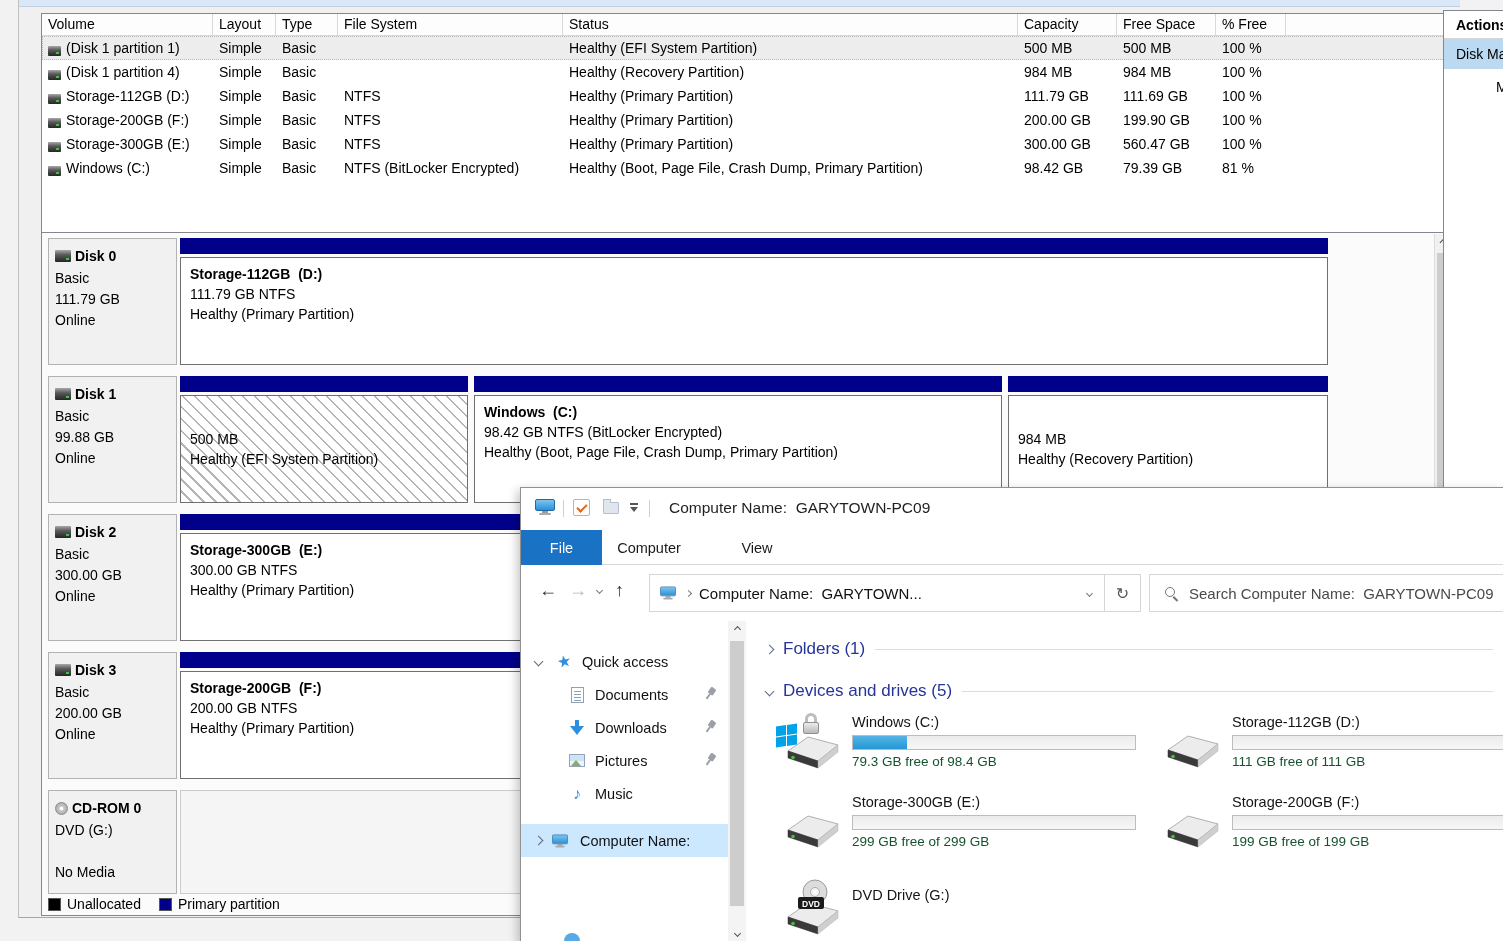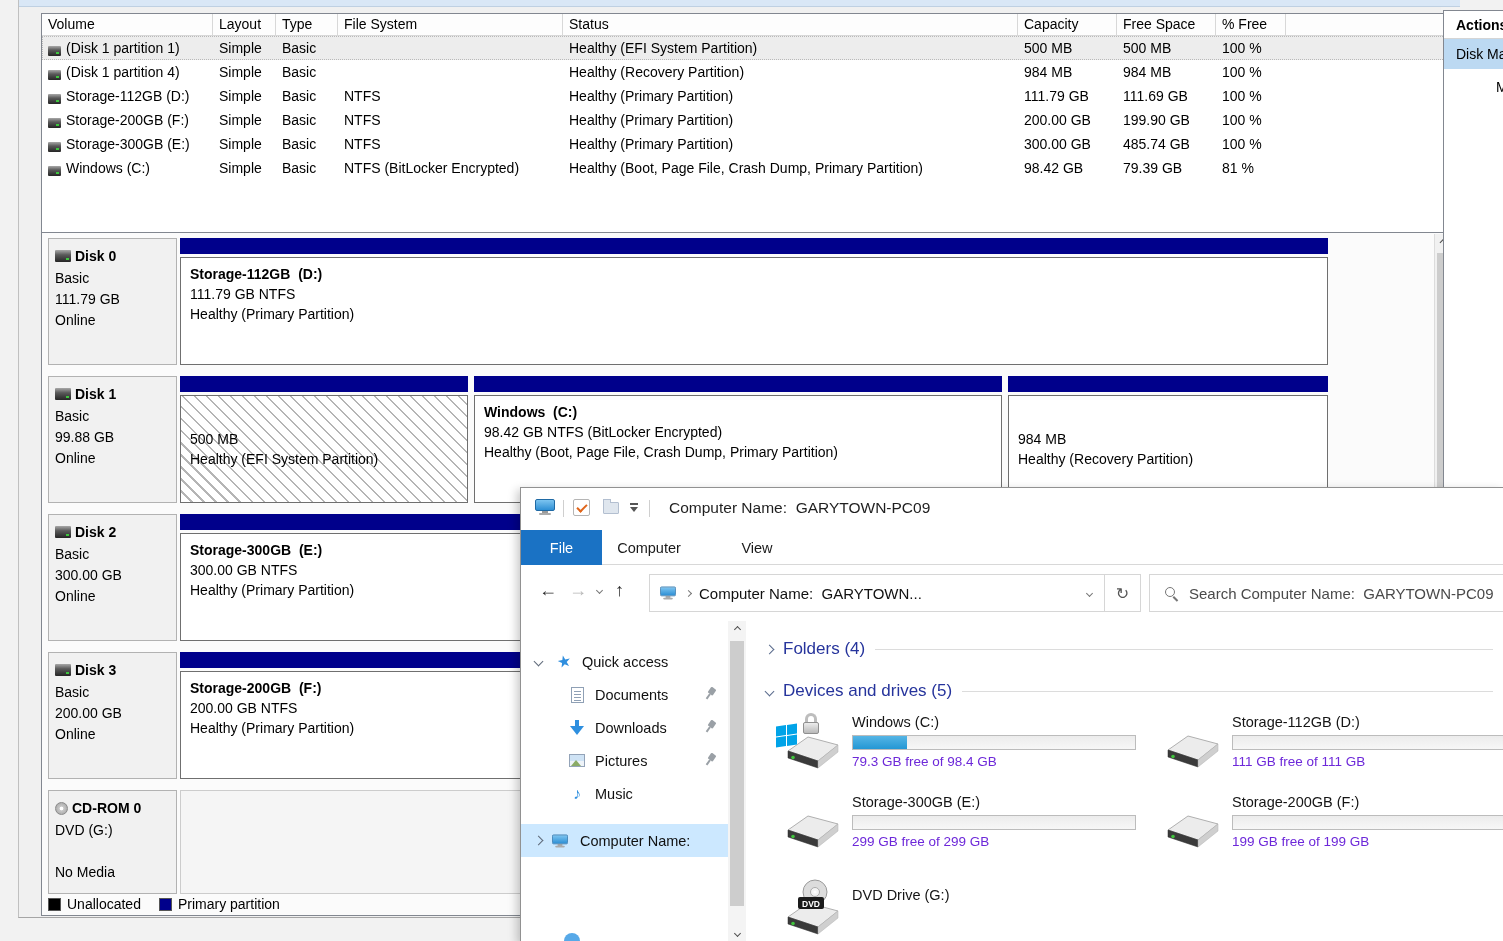--- a/index.html
+++ b/index.html
@@ -157,21 +157,21 @@
   .group { position:absolute; left:10px; right:10px; display:flex; align-items:center; gap:10px; }
   .gname { font-size:17px; color:#26349c; white-space:nowrap; }
   .gline { flex:1; height:1px; background:#dcdcdc; }
   .tile { position:absolute; width:380px; height:70px; display:flex; }
   .tile .iconwrap { width:78px; display:flex; align-items:center; justify-content:center; flex:none; position:relative; }
   .tile .tinfo { flex:1; padding-top:1px; }
   .tname { font-size:14.5px; color:#151515; }
   .bar { width:284px; height:15px; border:1px solid #bcbcbc; background:linear-gradient(#ececec,#f7f7f7); margin:5px 0 4px 0; }
   .bar .fill { height:100%; background:linear-gradient(#55b5e5,#2497d4); }
   .fillC { width:19%; } .fill0 { width:0; }
-  .free { font-size:13.5px; color:#6d28d9; }
+  .free { font-size:13.5px; color:#14532d; }
   .winlogo { position:absolute; left:2px; top:12px; display:grid; grid-template-columns:10px 10px; gap:1px; transform:skewY(-8deg); }
   .winlogo span { width:10px; height:10px; background:#00a3e8; display:block; }
   .lock { position:absolute; left:28px; top:0; width:18px; }
   .lock .shackle { width:12px; height:10px; border:3px solid #bdbdbd; border-bottom:none; border-radius:6px 6px 0 0; margin:0 auto; }
   .lock .lbody { width:16px; height:12px; background:linear-gradient(#ececec,#b9b9b9); border:1px solid #8f8f8f; border-radius:2px; margin:-1px auto 0; }
 </style>
 </head>
 <body>
 
 <div id="dm-window">
@@ -245,21 +245,21 @@
     <div class="vrow">
       <div class="c0 vcell-volume">
           <span class="hdd"></span>
           <span>Storage-300GB (E:)</span>
         </div>
       <div class="c1">Simple</div>
       <div class="c2">Basic</div>
       <div class="c3">NTFS</div>
       <div class="c4">Healthy (Primary Partition)</div>
       <div class="c5">300.00 GB</div>
-      <div class="c6">485.74 GB</div>
+      <div class="c6">560.47 GB</div>
       <div class="c7">100 %</div>
     </div>
     <div class="vrow">
       <div class="c0 vcell-volume">
           <span class="hdd"></span>
           <span>Windows (C:)</span>
         </div>
       <div class="c1">Simple</div>
       <div class="c2">Basic</div>
       <div class="c3">NTFS (BitLocker Encrypted)</div>
@@ -515,21 +515,21 @@
       </div>
     <div class="thumb"></div>
     <div class="btn bot">
         <span class="chv d s" style="border-color:#505050;"></span>
       </div>
   </div>
 
   <div class="emain">
     <div class="group" style="top:18px;">
       <span class="chv r" style="border-color:#5a6b8c;"></span>
-      <span class="gname">Folders (4)</span>
+      <span class="gname">Folders (1)</span>
       <span class="gline"></span>
     </div>
     <div class="group" style="top:60px;">
       <span class="chv d" style="border-color:#5a6b8c;"></span>
       <span class="gname">Devices and drives (5)</span>
       <span class="gline"></span>
     </div>
 
     <div class="tile" style="left:18px; top:92px;">
       <div class="iconwrap">

